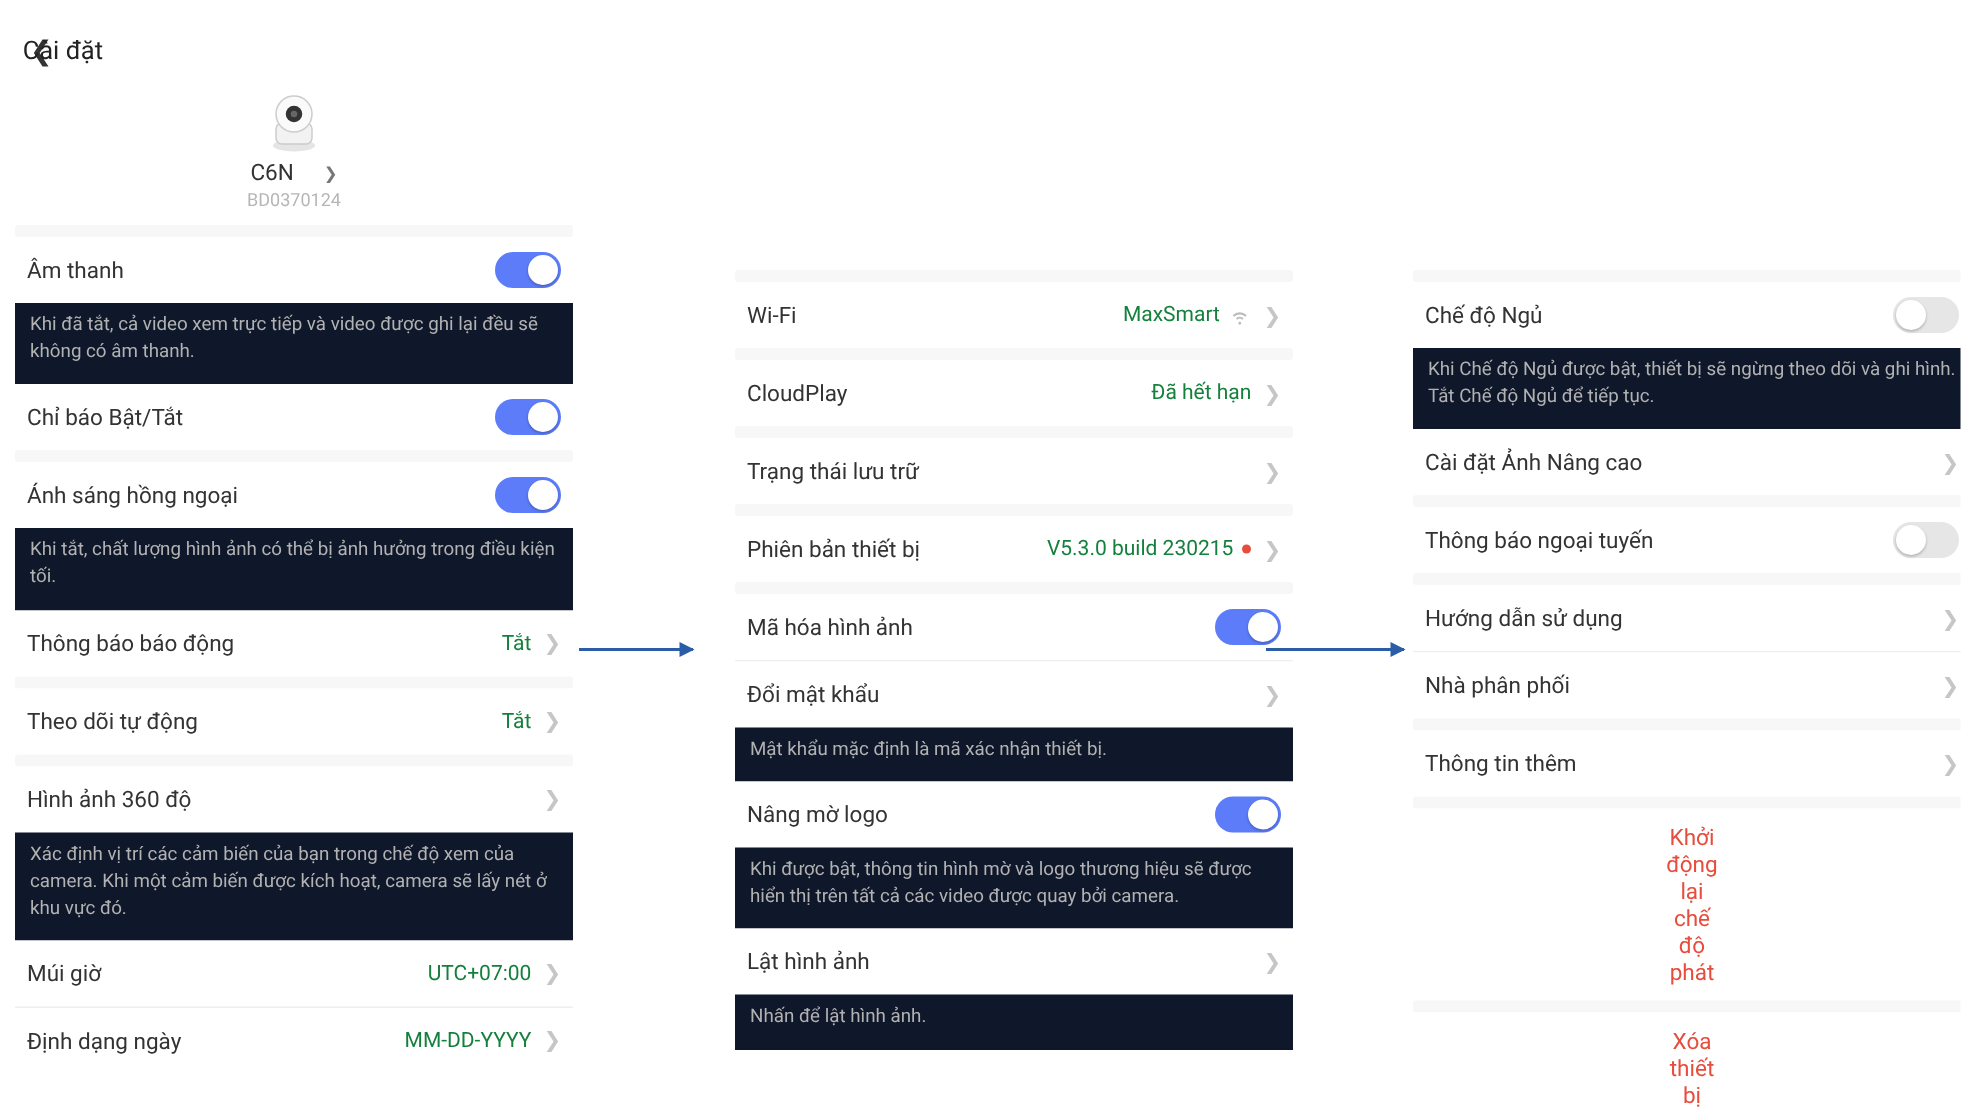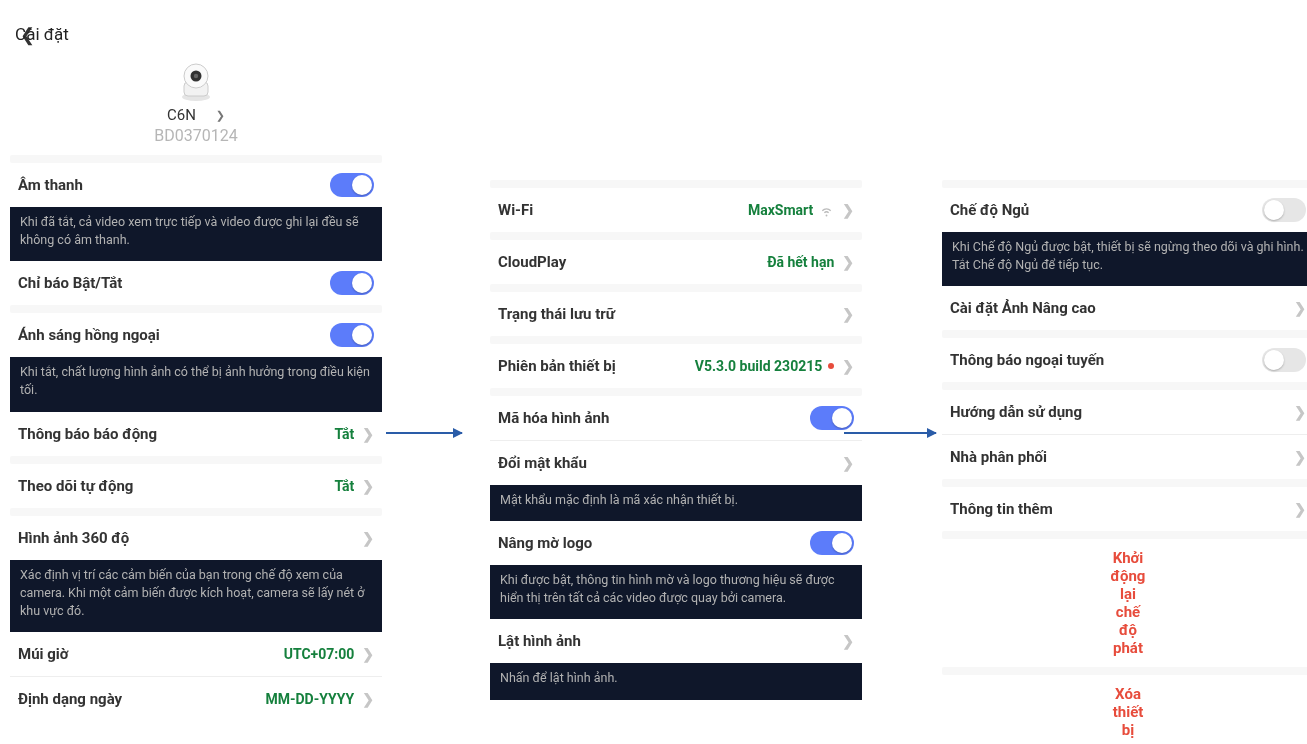--- a/index.html
+++ b/index.html
@@ -48,32 +48,31 @@
     margin: 0 auto 4px;
     position: relative;
   }
   .cam-img svg { width: 42px; height: 42px; }
   .device-name {
     font-size: 15px; color:#333;
     display: inline-flex; align-items: center; gap: 20px;
     cursor: pointer;
   }
   .device-name .chev { font-size: 11px; color:#777; }
-  .device-serial { font-size: 16px; color:#b6b6b6; margin-top: 2px; }
+  .device-serial { font-size: 12px; color:#b6b6b6; margin-top: 2px; }
 
   .gap { height: 8px; background:#f7f7f7; border-radius:2px; }
   .sep { height: 1px; background:#eee; margin: 0; }
 
   .row {
     display:flex; align-items:center;
     min-height:44px;
     padding: 10px 8px 10px 8px;
     background:#fff;
     cursor:pointer;
-    font-weight:bold;
   }
   .row .label { flex:1; font-size:15px; color:#333; }
   .row .value { font-size:14px; color:#15803d; margin-right:8px; display:flex; align-items:center; gap:6px;}
   .row .chev { font-size:14px; color:#c6c6c6; }
   .row.danger { justify-content:center; }
   .row.danger .label { flex:0; color:#e74c3c; text-align:center; }
 
   .desc {
     padding: 6px 10px 12px 10px;
     font-size: 12.5px;

